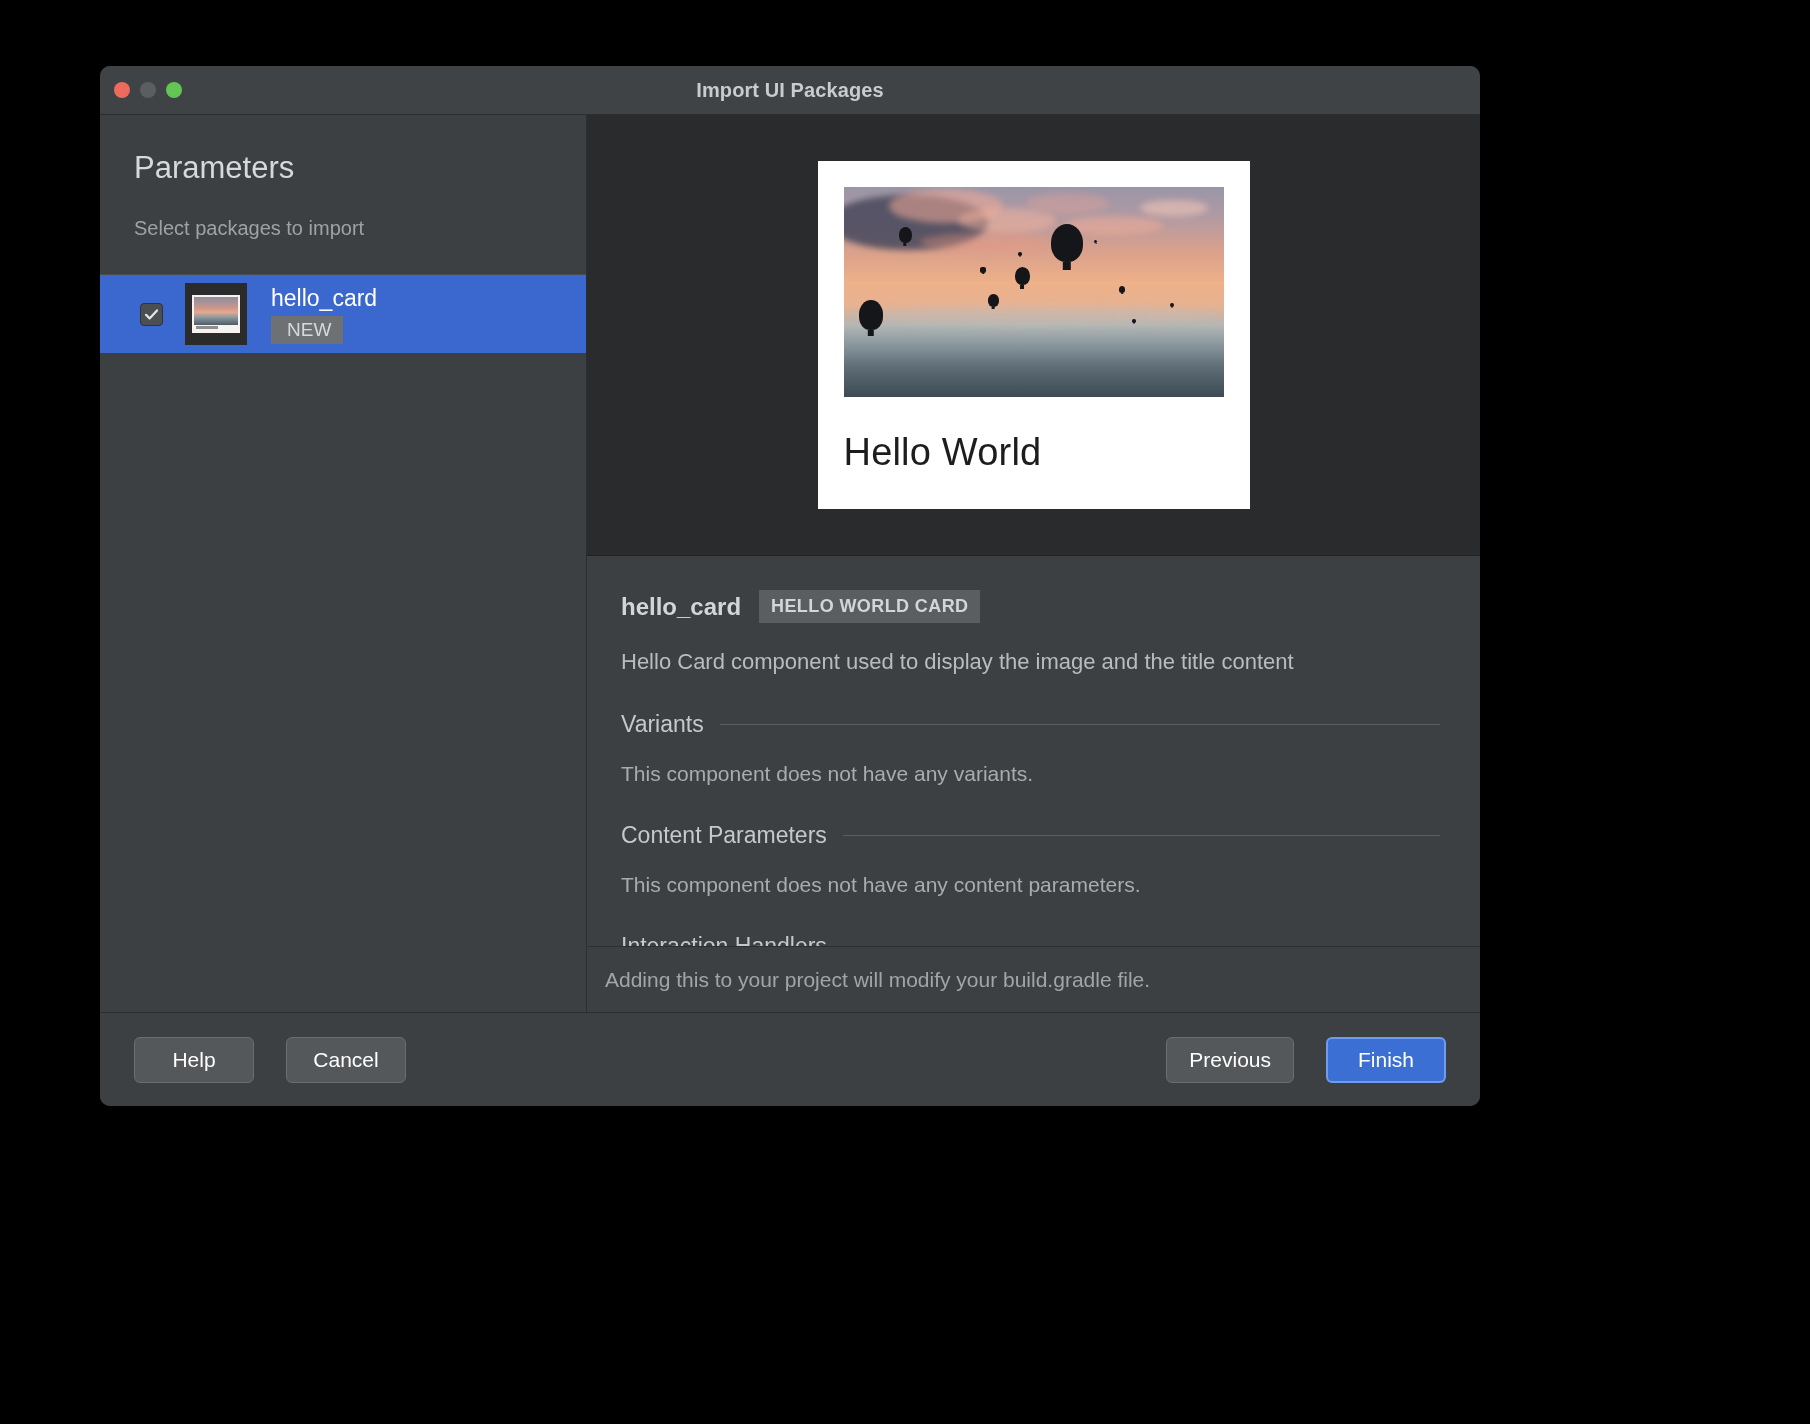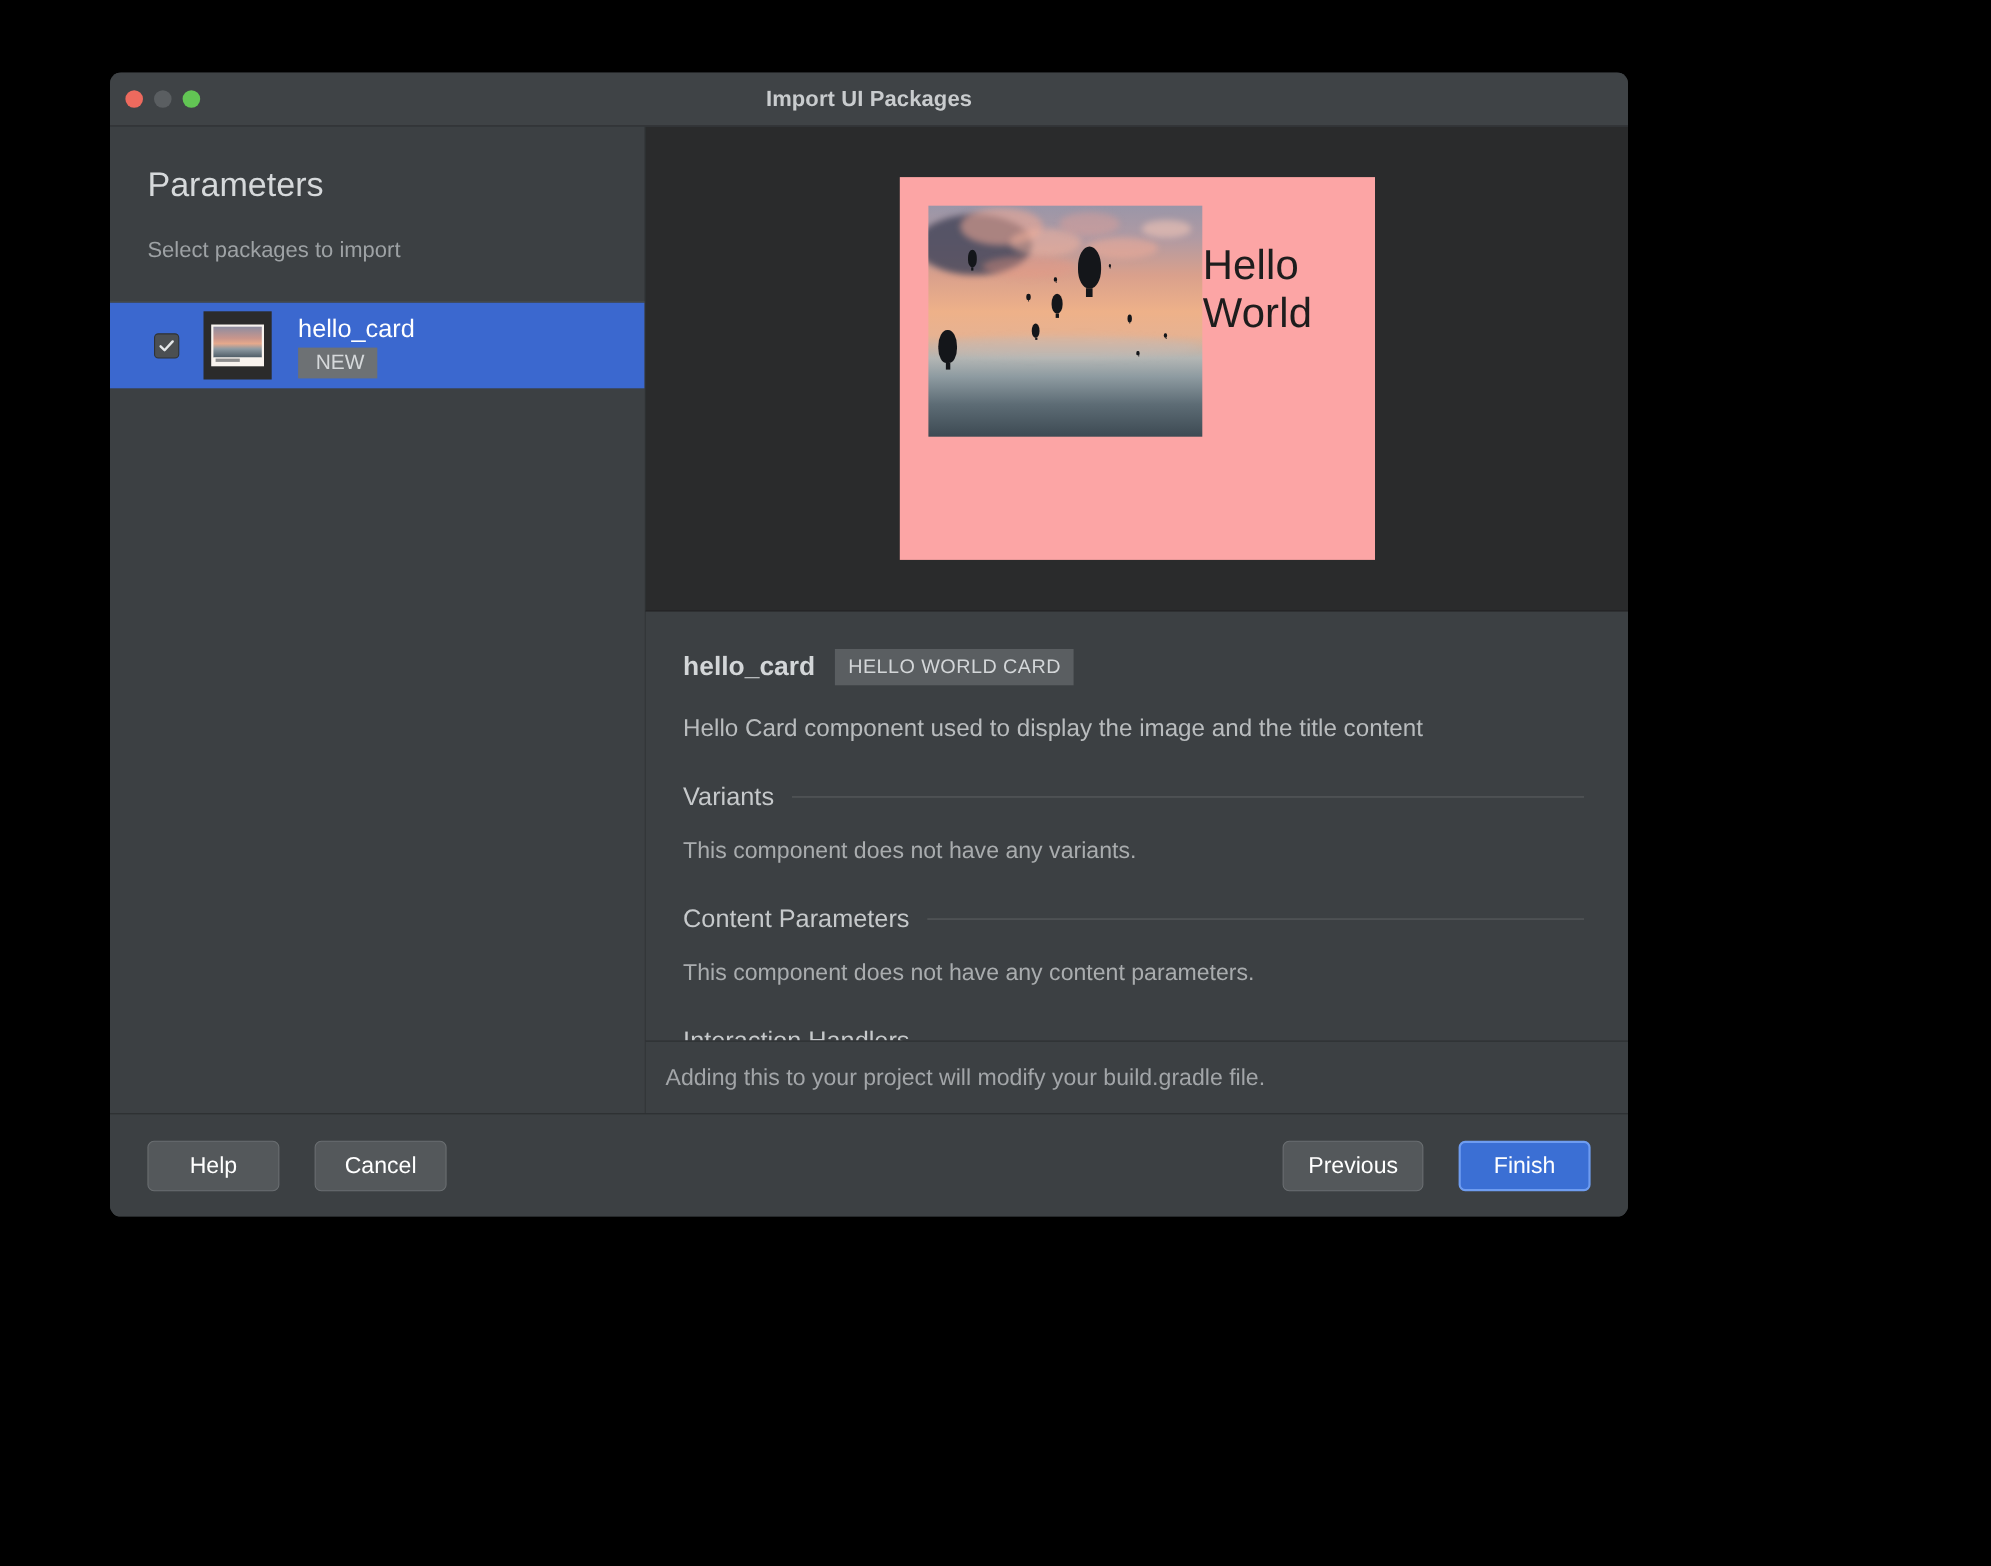--- a/index.html
+++ b/index.html
@@ -228,25 +228,25 @@
     flex: 0 0 440px;
     background: #2a2b2c;
     display: flex;
     align-items: center;
     justify-content: center;
     border-bottom: 1px solid #202122;
   }
   .card {
     width: 432px;
     height: 348px;
-    background: #fca5a5;
+    background: #ffffff;
     box-sizing: border-box;
     padding: 26px 26px 0 26px;
     display: flex;
-    flex-direction: row;
+    flex-direction: column;
   }
   .card-photo {
     width: 100%;
     height: 210px;
     position: relative;
     overflow: hidden;
     background: linear-gradient(180deg,
       #9a96a8 0%,
       #b09aa3 14%,
       #d9a08c 30%,
@@ -301,21 +301,21 @@
   }
   .detail-name {
     font-size: 24px;
     font-weight: bold;
     color: #d3d6d8;
   }
   .detail-tag {
     background: #5a5e61;
     color: #d3d6d8;
     font-size: 18px;
-    font-weight: normal;
+    font-weight: bold;
     letter-spacing: 0.4px;
     padding: 7px 12px 8px 12px;
     line-height: 1;
   }
   .detail-desc {
     margin-top: 26px;
     font-size: 22px;
     color: #b9bcbe;
   }
   .section {

